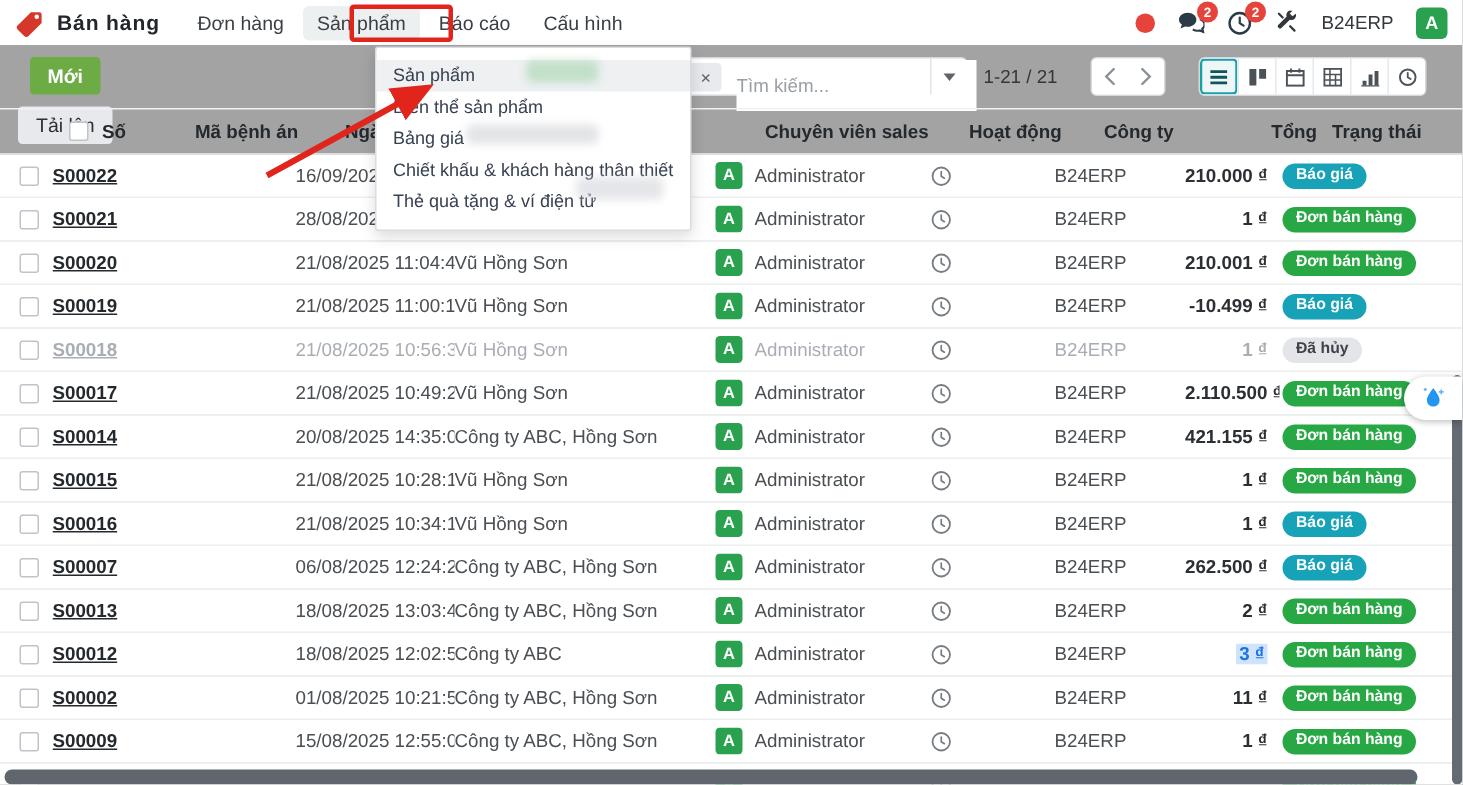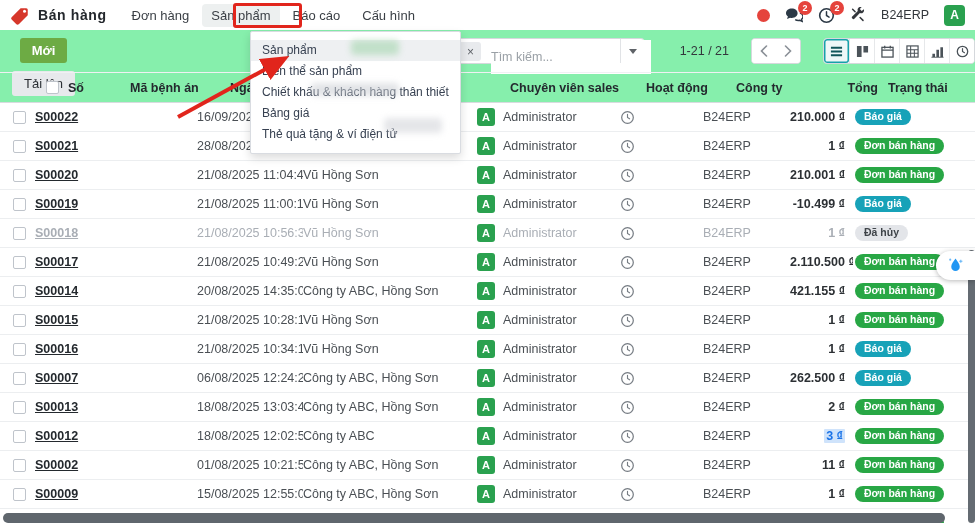--- a/index.html
+++ b/index.html
@@ -1,18 +1,18 @@
 <!DOCTYPE html>
 <html><head>
 <meta charset="utf-8">
 <style>
   * { margin:0; padding:0; box-sizing:border-box; }
   html,body { width:975px; height:523px; overflow:hidden; background:#fff;
     font-family:"Liberation Sans","DejaVu Sans",sans-serif; font-size:13px; color:#33373d; }
-  .app { position:relative; width:975px; height:523px; background:#86efac; overflow:hidden; }
+  .app { position:relative; width:975px; height:523px; background:#a3a3a3; overflow:hidden; }
 
   
   .navbar { height:30px; display:flex; align-items:center; justify-content:space-between; padding:0 8px 0 10px; background:#fff; }
   .nav-left { display:flex; align-items:center; }
   .logo { display:inline-flex; margin-right:8px; }
   .app-name { font-weight:700; font-size:14px; letter-spacing:.6px; color:#23272c; margin-right:14px; }
   .nav-item { padding:4px 9px; margin:0 2px; border-radius:4px; color:#3a3f45; white-space:nowrap; cursor:pointer; }
   .nav-item.active { background:#edf0f0; }
   .nav-right { display:flex; align-items:center; gap:15px; padding-right:2px; }
   .rec-dot { width:13px; height:13px; border-radius:50%; background:#e5433c; }
@@ -37,21 +37,21 @@
   .facet-chip { position:absolute; left:55px; top:3px; width:85px; height:19px; background:#e8eaed;
     border-radius:3px; display:flex; align-items:center; justify-content:flex-end; gap:6px;
     padding:0 7px; font-size:12px; color:#33373c; }
   .facet-x { color:#5f6368; font-size:12px; cursor:pointer; }
   .search-input { position:absolute; left:150px; top:1px; width:160px; height:34px; border:none; outline:none;
     font-size:12.5px; color:#33373c; font-family:inherit; }
   .search-input::placeholder { color:#9aa0a6; }
   .search-caret { position:absolute; right:0; top:0; width:24px; height:24px; border-left:1px solid #e1e3e6;
     display:flex; align-items:center; justify-content:center; cursor:pointer; }
   .caret-down { width:0; height:0; border-left:4px solid transparent; border-right:4px solid transparent; border-top:5px solid #5f6368; }
-  .cp-right { position:absolute; right:0; top:8px; height:26px; display:flex; align-items:center; gap:22px; }
+  .cp-right { position:absolute; right:24px; top:8px; height:26px; display:flex; align-items:center; gap:22px; }
   .pager-text { font-size:12.5px; color:#33373c; white-space:nowrap; }
   .btn-group { display:flex; border:1px solid #d5d8dc; border-radius:4px; overflow:hidden; background:#fff; }
   .pg-btn { width:24px; height:24px; background:#fff; border:none; color:#8a9097; display:flex; align-items:center; justify-content:center; cursor:pointer; }
   .view-btn { width:25px; height:24px; background:#fff; border:none; border-left:1px solid #e6e8ea;
     color:#4b5359; display:flex; align-items:center; justify-content:center; cursor:pointer; }
   .view-btn:first-child { border-left:none; }
   .view-btn.active { background:#eef7f8; box-shadow:inset 0 0 0 1.5px #16a0aa; border-radius:3px; color:#10555a; }
 
   
   .list-table { position:absolute; top:72px; left:0; width:975px;
@@ -571,22 +571,22 @@
     </div>
   </div>
   </div>
 
   <div class="dropdown" id="dropdown">
     <div class="smudge green"></div>
     <div class="smudge g1"></div>
     <div class="smudge g2"></div>
   <div class="dd-item hl">Sản phẩm</div>
       <div class="dd-item">Biến thể sản phẩm</div>
+      <div class="dd-item">Bảng giá</div>
       <div class="dd-item">Chiết khấu &amp; khách hàng thân thiết</div>
-      <div class="dd-item">Bảng giá</div>
       <div class="dd-item">Thẻ quà tặng &amp; ví điện tử</div>
     </div>
 
   <div class="anno-box"></div>
   <svg class="anno-arrow" viewBox="0 0 160 85">
     <defs>
         <marker id="ah" markerWidth="8" markerHeight="8" refX="5.5" refY="3" orient="auto">
           <polygon points="0 0, 7 3, 0 6" fill="#e1251c"></polygon>
         </marker>
       </defs>

